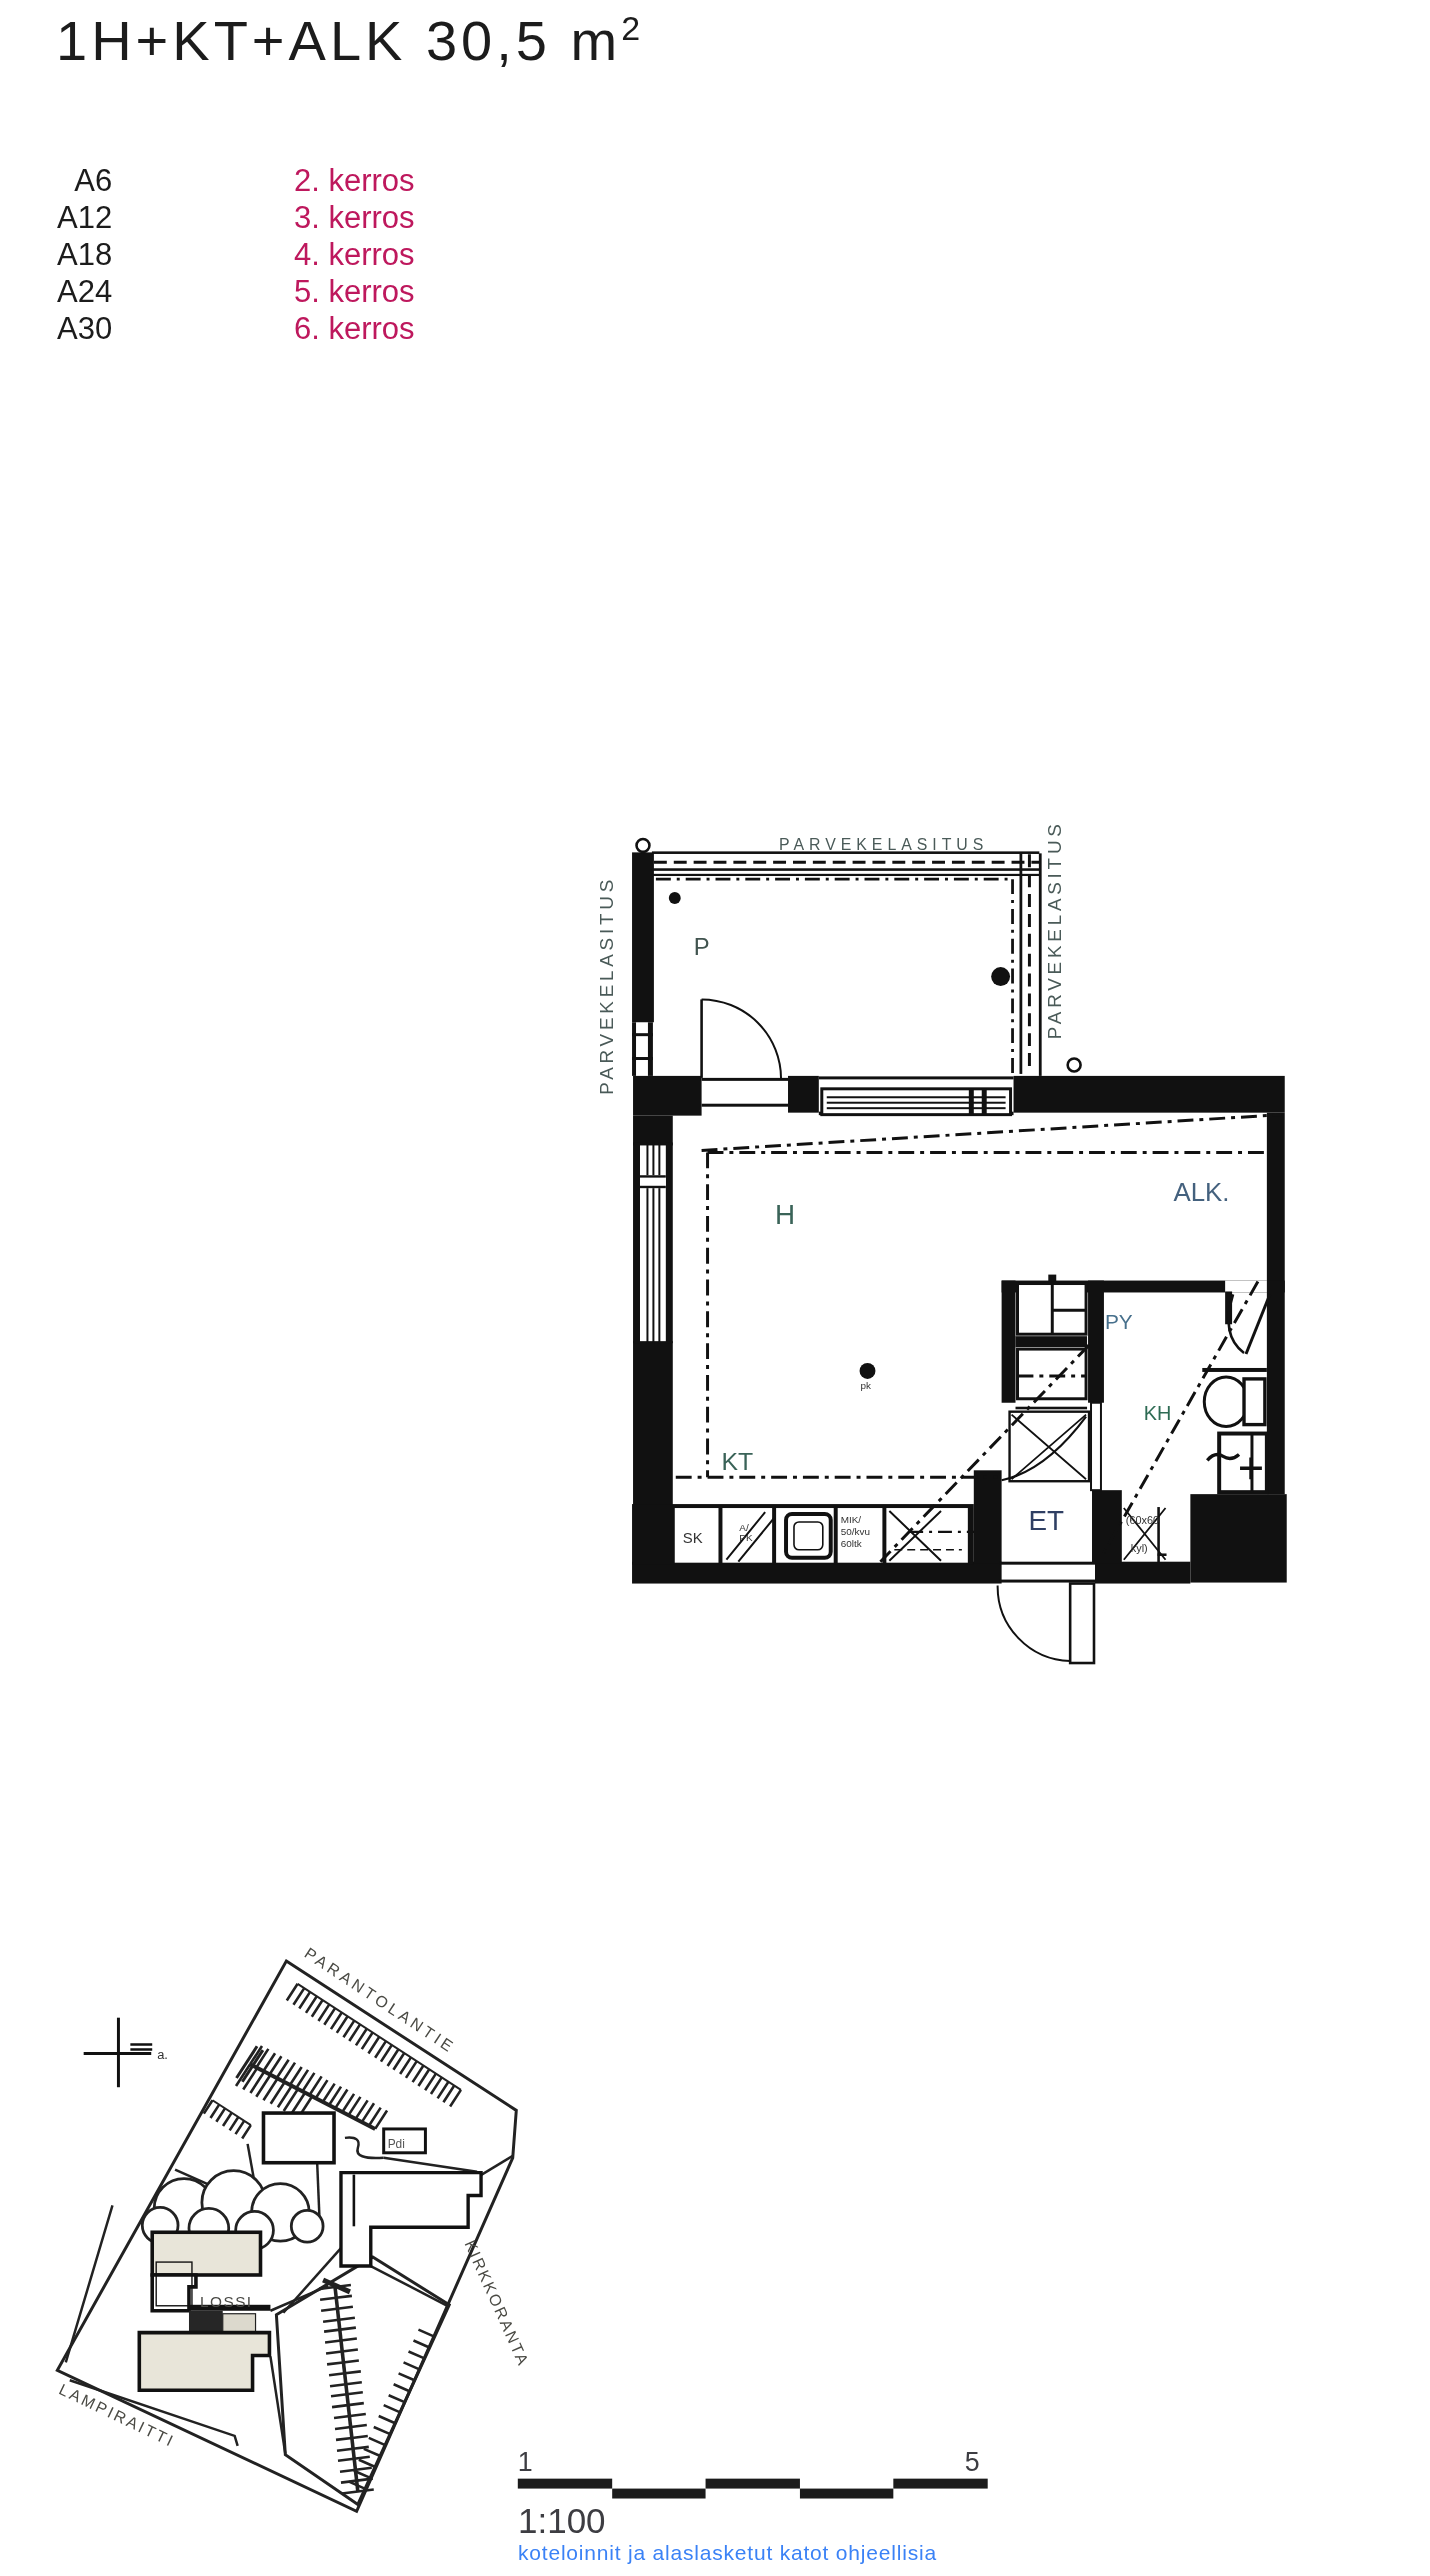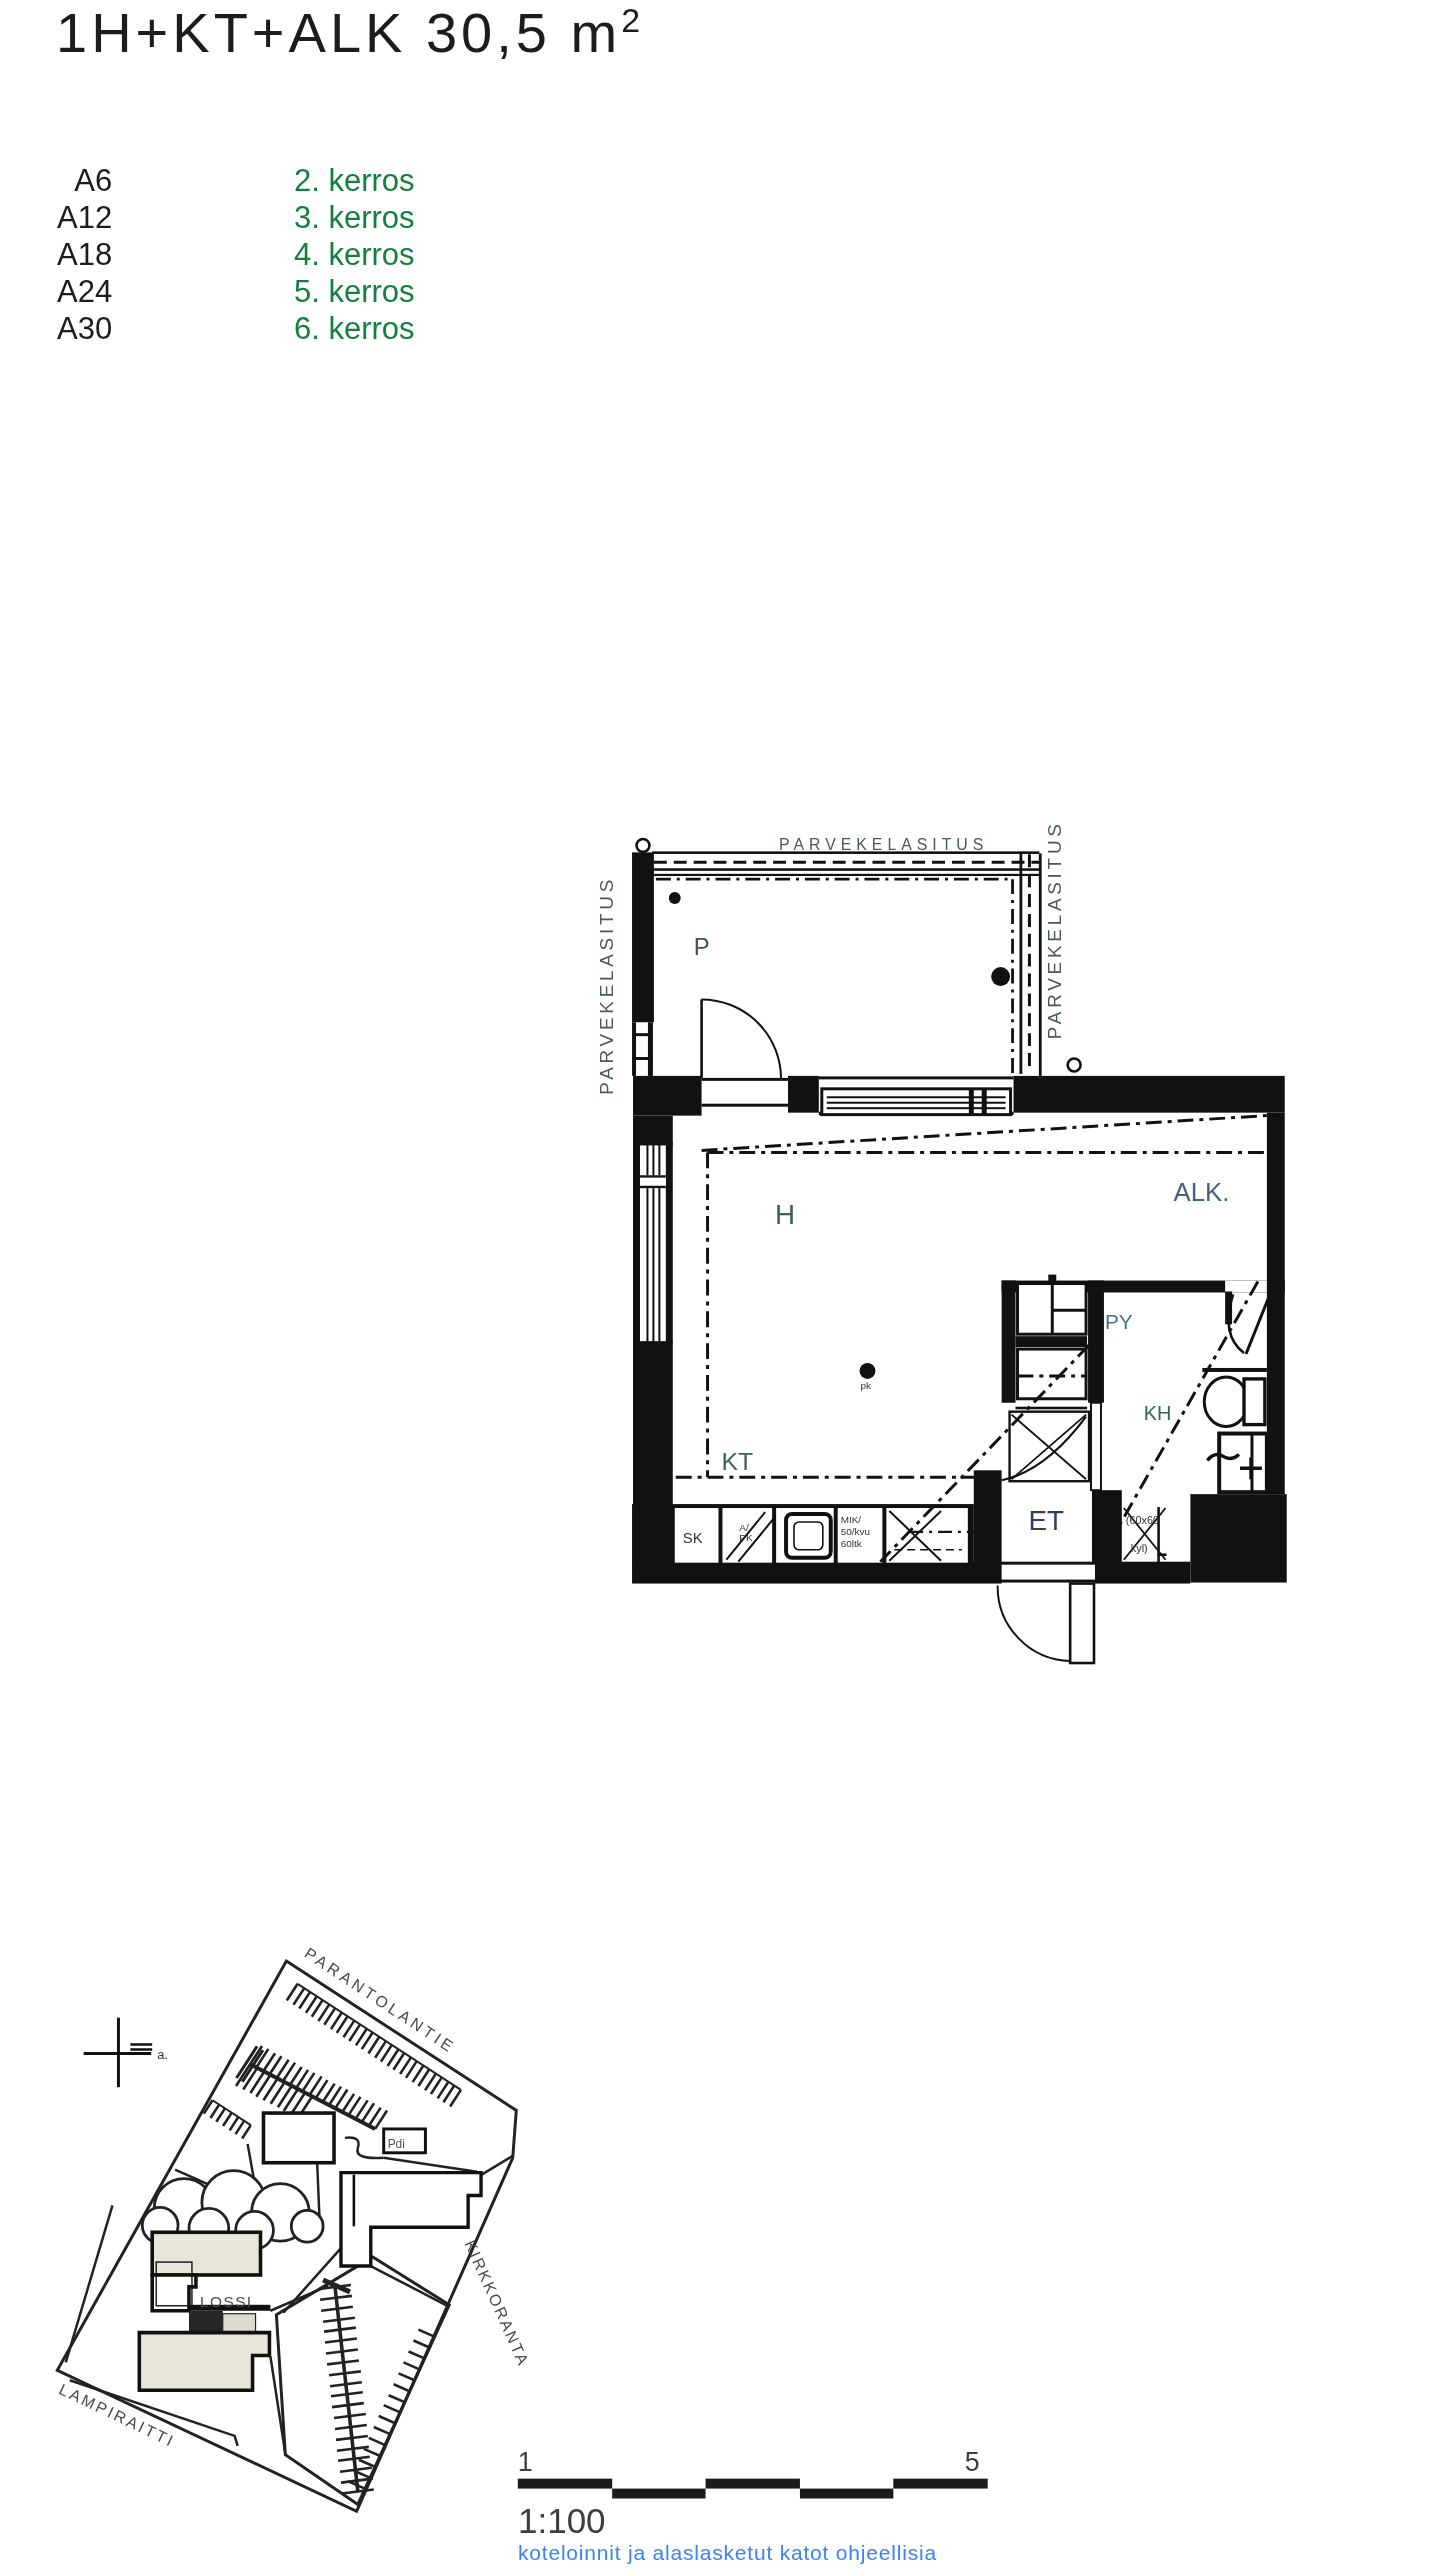--- a/index.html
+++ b/index.html
@@ -4,24 +4,24 @@
 <style>
   html,body{margin:0;padding:0;background:#fff;}
   #page{position:relative;width:1431px;height:2576px;background:#ffffff;overflow:hidden;
         font-family:"Liberation Sans",sans-serif;}
   .abs{position:absolute;}
 </style>
 </head>
 <body>
 <div id="page">
 
-  <div class="abs" style="left:56px;top:0;font-size:56px;color:#1c1c1c;letter-spacing:4px;">1H+KT+ALK 30,5 m<sup style="font-size:34px;">2</sup></div>
+  <div class="abs" style="left:56px;top:8px;font-size:56px;color:#1c1c1c;letter-spacing:4px;">1H+KT+ALK 30,5 m<sup style="font-size:34px;">2</sup></div>
 
   <div class="abs" style="left:57px;top:162px;font-size:31px;color:#1c1c1c;line-height:37px;text-align:right;">A6<br>A12<br>A18<br>A24<br>A30</div>
-  <div class="abs" style="left:294px;top:162px;font-size:31px;color:#15803d;line-height:37px;">2. kerros<br>3. kerros<br>4. kerros<br>5. kerros<br>6. kerros</div>
+  <div class="abs" style="left:294px;top:162px;font-size:31px;color:#be185d;line-height:37px;">2. kerros<br>3. kerros<br>4. kerros<br>5. kerros<br>6. kerros</div>
 
   <svg class="abs" style="left:0;top:0" width="1431" height="2576" viewBox="0 0 1440 2593">
     <g id="floorplan" fill="#111" stroke="none">
 
       <rect x="636" y="858" width="22" height="171"></rect>
 
       <rect x="636" y="1029" width="4" height="54"></rect>
       <rect x="652" y="1029" width="5" height="54"></rect>
       <rect x="636" y="1040" width="21" height="3"></rect>
       <rect x="636" y="1064" width="21" height="3"></rect>

